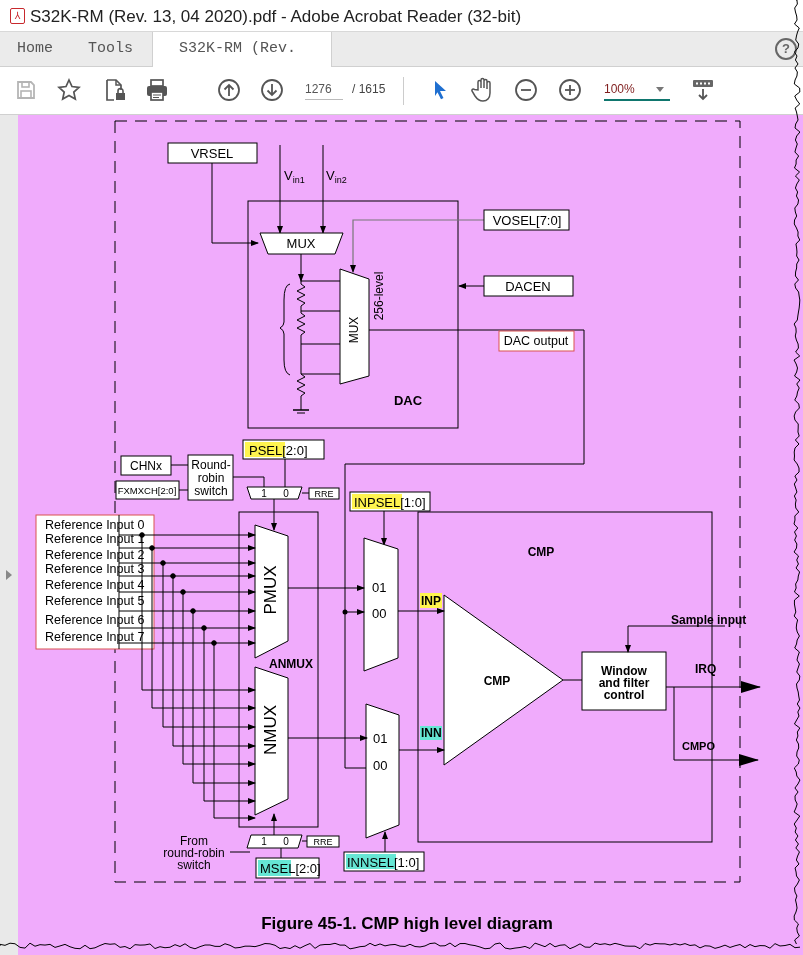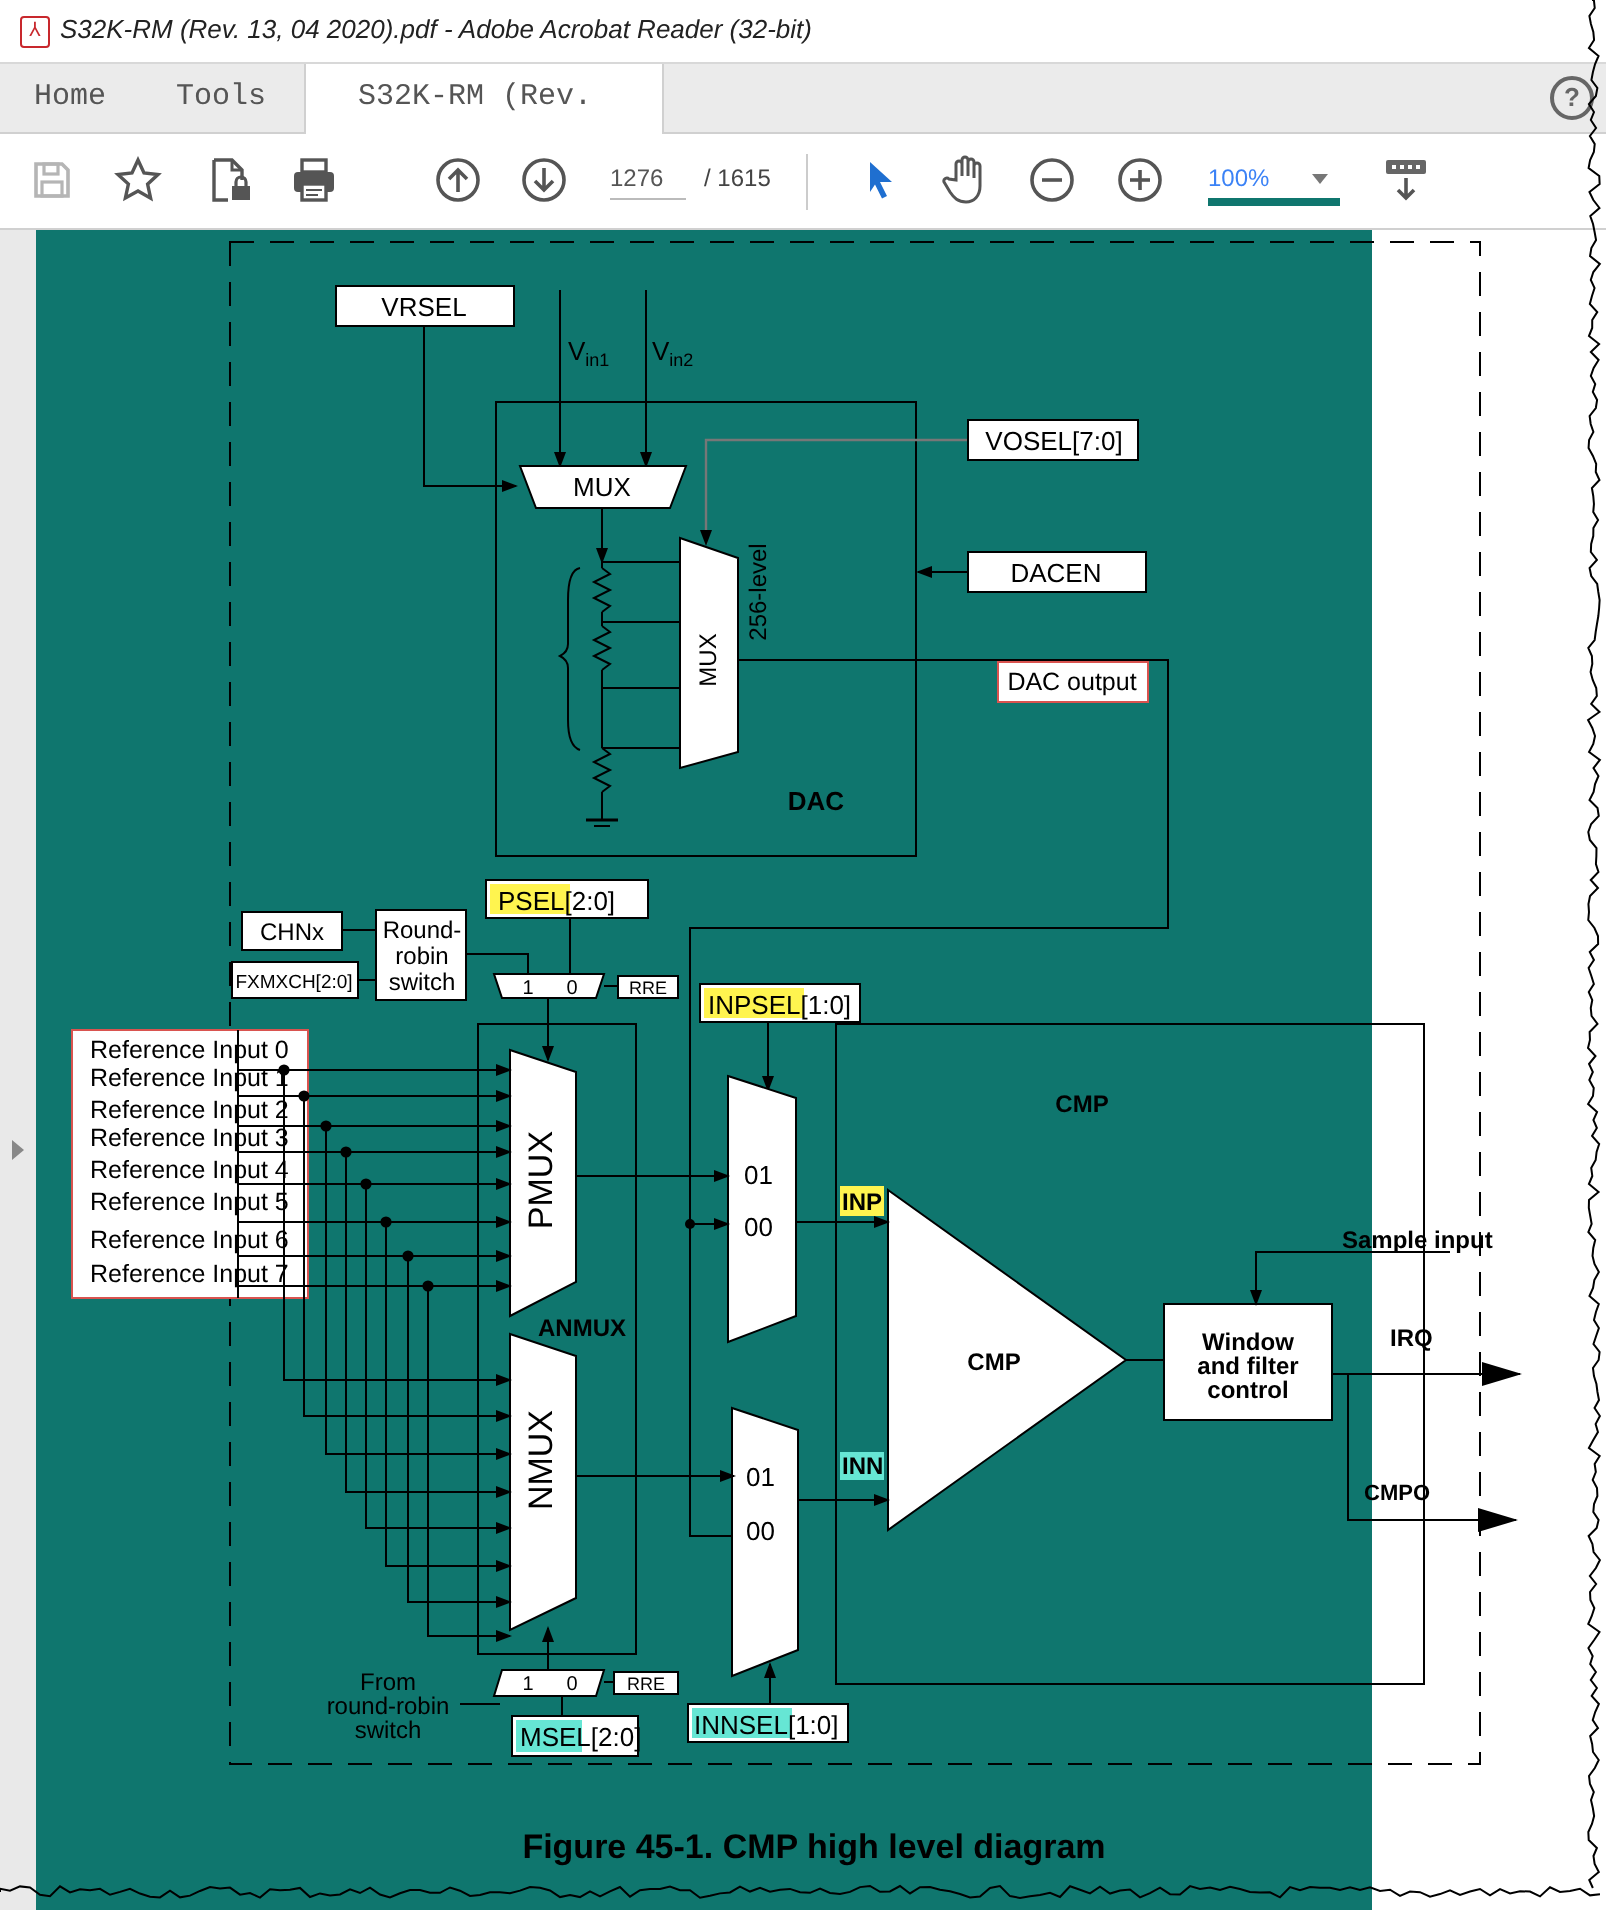--- a/index.html
+++ b/index.html
@@ -1,34 +1,34 @@
 <!DOCTYPE html>
 <html><head>
 <meta charset="utf-8">
 <style>
   html, body { margin:0; padding:0; }
   body { width:803px; height:955px; position:relative; overflow:hidden; background:#fff; font-family:"Liberation Sans", sans-serif; }
   .titlebar { position:absolute; left:0; top:0; width:803px; height:31px; background:#fff; border-bottom:1px solid #d8d8d8; }
   .titlebar .pdf-icon { position:absolute; left:10px; top:8px; width:13px; height:14px; border:1px solid #c8282d; border-radius:2px; color:#c8282d; font-size:10px; line-height:14px; text-align:center; }
-  .titlebar .title { position:absolute; left:30px; top:7px; font-size:13px; color:#222;font-style:italic; }
+  .titlebar .title { position:absolute; left:30px; top:7px; font-size:17px; color:#222; }
   .tabbar { position:absolute; left:0; top:32px; width:803px; height:34px; background:#ebebeb; border-bottom:1px solid #d0d0d0; }
   .tab { position:absolute; top:0; height:34px; line-height:34px; font-size:15px; color:#555;font-family:Liberation Mono, monospace; }
   .tab.active { background:#fff; border-left:1px solid #d0d0d0; border-right:1px solid #d0d0d0; height:35px; }
   .tab .close { font-size:12px; margin-left:12px; color:#444; }
   .help { position:absolute; right:6px; top:6px; width:18px; height:18px; border:2px solid #666; border-radius:50%; font-size:13px; font-weight:bold; color:#666; text-align:center; line-height:18px; }
   .toolbar { position:absolute; left:0; top:67px; width:803px; height:47px; background:#fff; border-bottom:1px solid #d0d0d0; }
   .tb { position:absolute; top:10px; width:26px; height:26px; display:flex; align-items:center; justify-content:center; }
   .pagefield { position:absolute; left:305px; top:15px; width:38px; font-size:12px; color:#555; text-align:left; border-bottom:1px solid #bbb; padding-bottom:3px; }
   .pagetotal { position:absolute; left:352px; top:15px; font-size:12px; color:#444; }
   .sep { position:absolute; left:403px; top:10px; width:1px; height:28px; background:#ccc; }
-  .zoomfield { position:absolute; left:604px; top:15px; width:66px; font-size:12px; color:#3b82f6; border-bottom:4px solid #0f766e; padding-bottom:3px; }
+  .zoomfield { position:absolute; left:604px; top:15px; width:66px; font-size:12px; color:#7f1d1d; border-bottom:2px solid #0f766e; padding-bottom:3px; }
   .zoomfield .caret { position:absolute; right:6px; top:5px; width:0; height:0; border-left:4px solid transparent; border-right:4px solid transparent; border-top:5px solid #777; }
   .leftrail { position:absolute; left:0; top:115px; width:18px; height:840px; background:#e9e9e9; }
   .leftrail .arrow { position:absolute; left:6px; top:455px; width:0; height:0; border-top:5px solid transparent; border-bottom:5px solid transparent; border-left:6px solid #888; }
-  .docarea { position:absolute; left:18px; top:115px; width:668px; height:840px; background:#0f766e; }
+  .docarea { position:absolute; left:18px; top:115px; width:785px; height:840px; background:#f0abfc; }
   svg text { font-family:"Liberation Sans", sans-serif; }
 </style>
 </head>
 <body>
 
 <div class="titlebar">
   <div class="pdf-icon">⅄</div>
   <div class="title">S32K-RM (Rev. 13, 04 2020).pdf - Adobe Acrobat Reader (32-bit)</div>
 </div>
 

